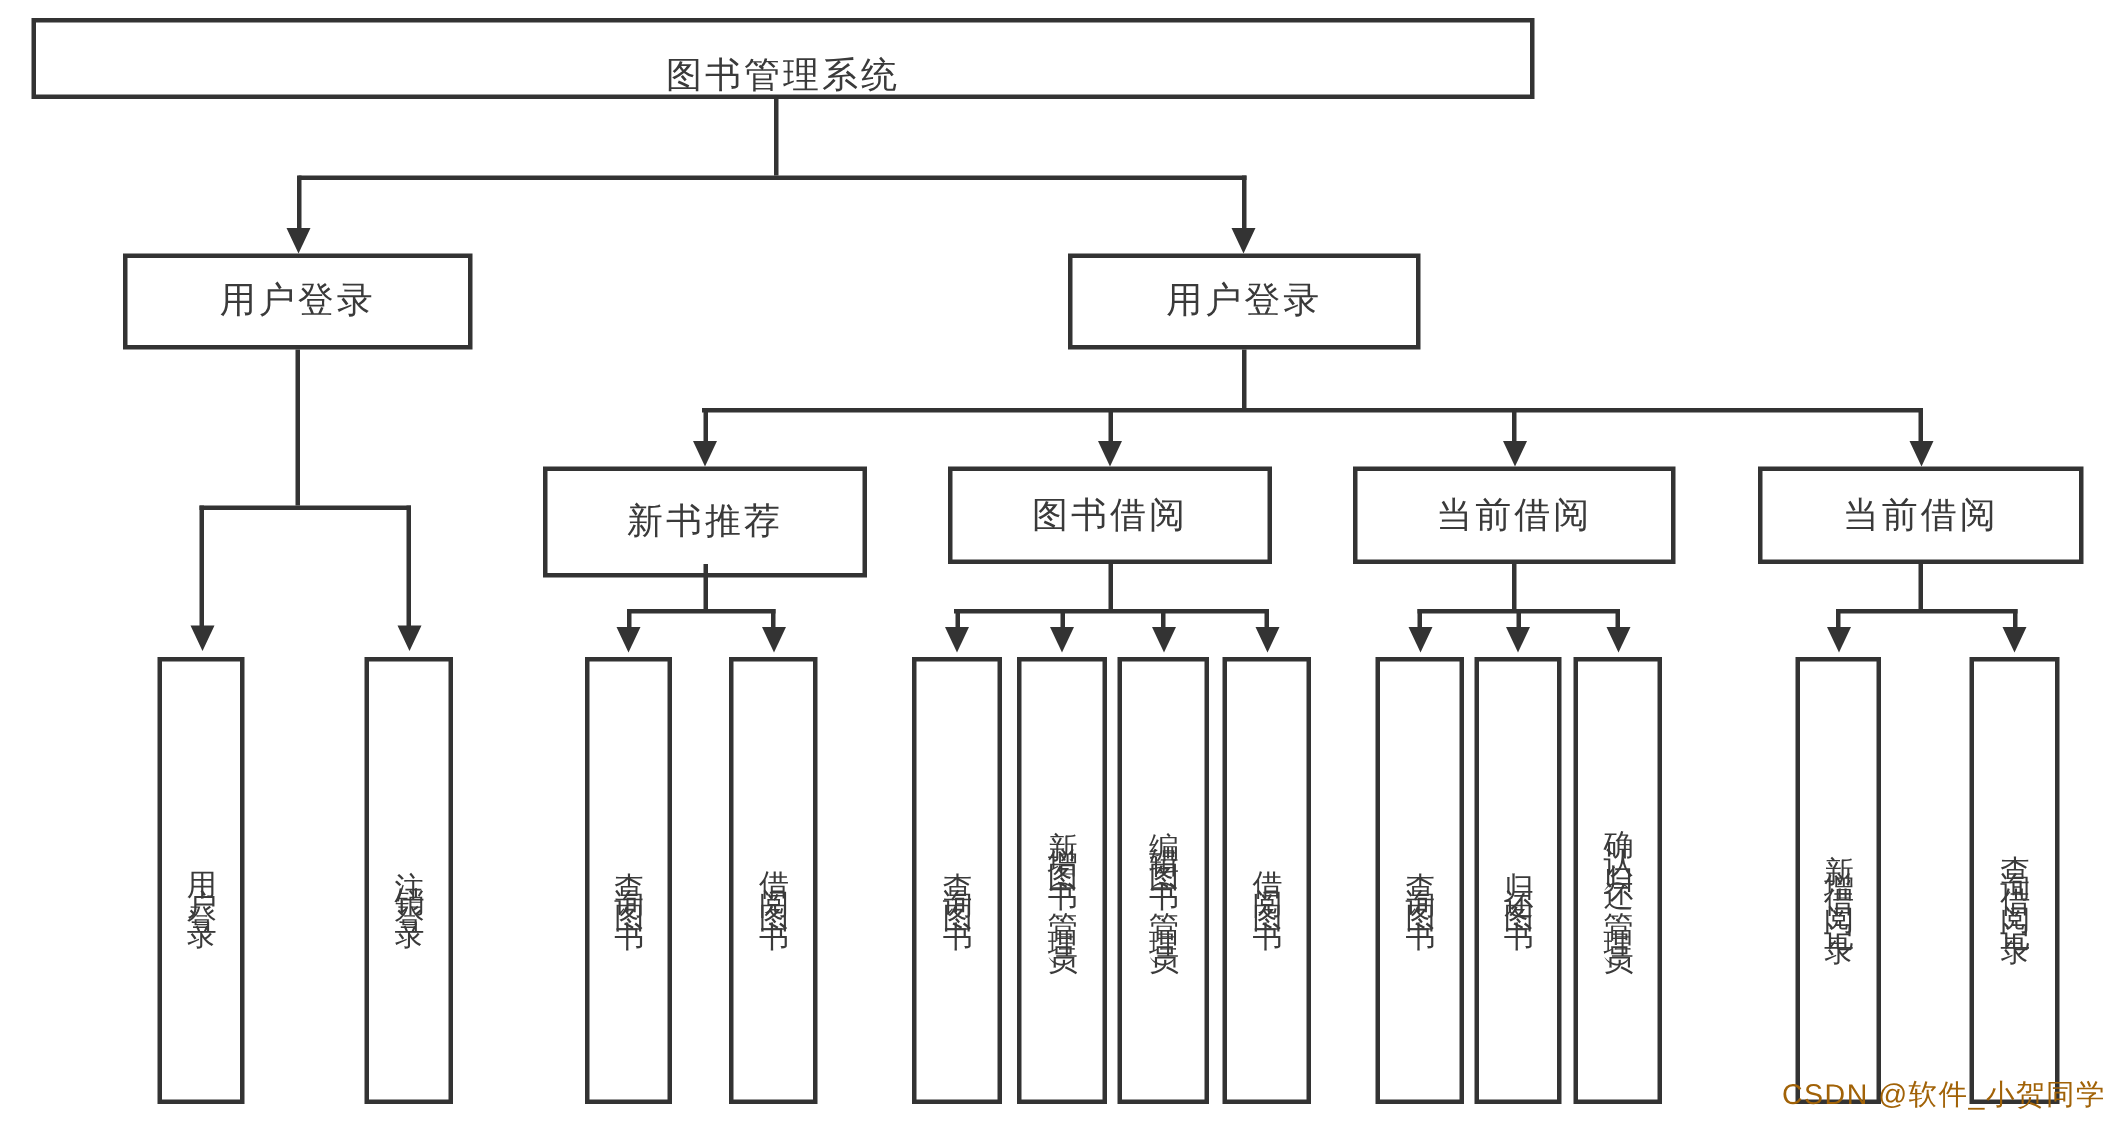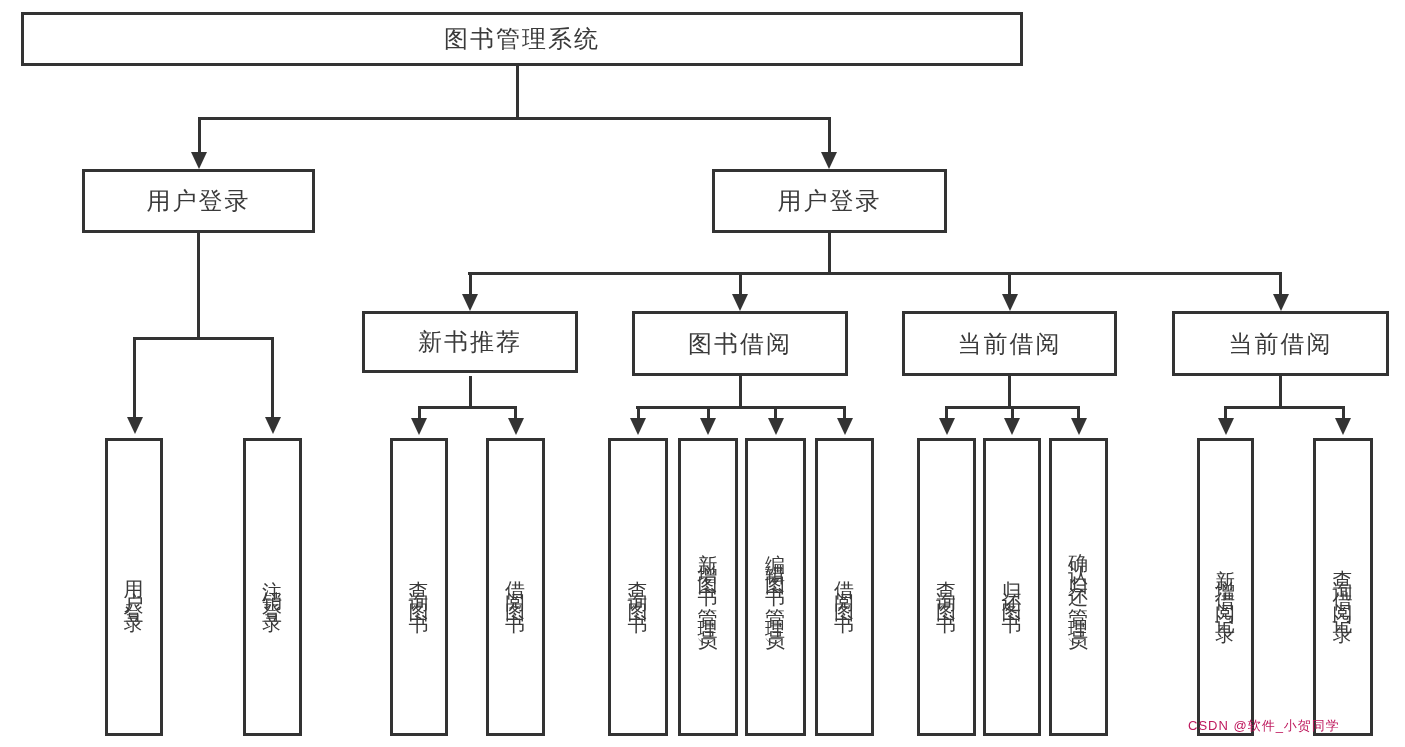--- a/index.html
+++ b/index.html
@@ -56,44 +56,44 @@
     width: 0;
     height: 0;
     border-left: 8px solid transparent;
     border-right: 8px solid transparent;
     border-top: 17px solid #333333;
   }
   .watermark {
     position: absolute;
     left: 1188px;
     top: 717px;
-    font-size: 13px;
-    color: #be185d;
+    font-size: 19px;
+    color: #a16207;
     letter-spacing: 1px;
     white-space: nowrap;
     z-index: 5;
   }
 </style>
 </head>
 <body>
 
 <div class="canvas">
 
-  <div class="hbox" style="left:21px; top:12px; width:1002px; height:54px;">
+  <div class="hbox" style="left:21px; top:12px; width:1002px; height:54px;align-items:flex-end;">
     <span>图书管理系统</span>
   </div>
 
   <div class="hbox" style="left:82px; top:169px; width:233px; height:64px;">
     <span>用户登录</span>
   </div>
   <div class="hbox" style="left:712px; top:169px; width:235px; height:64px;">
     <span>用户登录</span>
   </div>
 
-  <div class="hbox" style="left:362px; top:311px; width:216px; height:62px;">
+  <div class="hbox" style="left:362px; top:311px; width:216px; height:74px;">
     <span>新书推荐</span>
   </div>
   <div class="hbox" style="left:902px; top:311px; width:215px; height:65px;">
     <span>当前借阅</span>
   </div>
   <div class="hbox" style="left:632px; top:311px; width:216px; height:65px;">
     <span>图书借阅</span>
   </div>
   <div class="hbox" style="left:1172px; top:311px; width:217px; height:65px;">
     <span>当前借阅</span>

